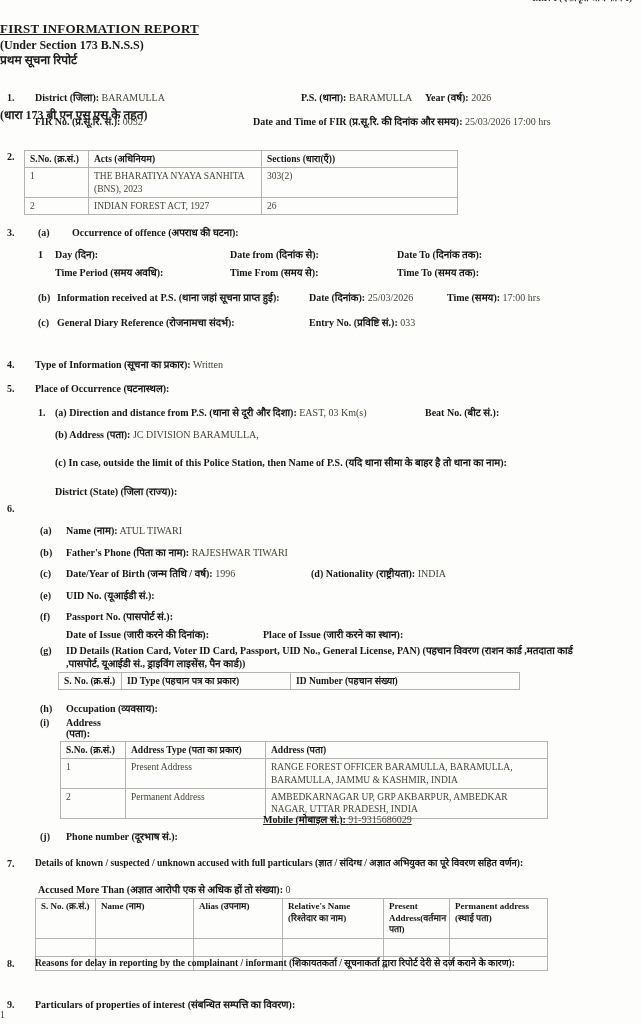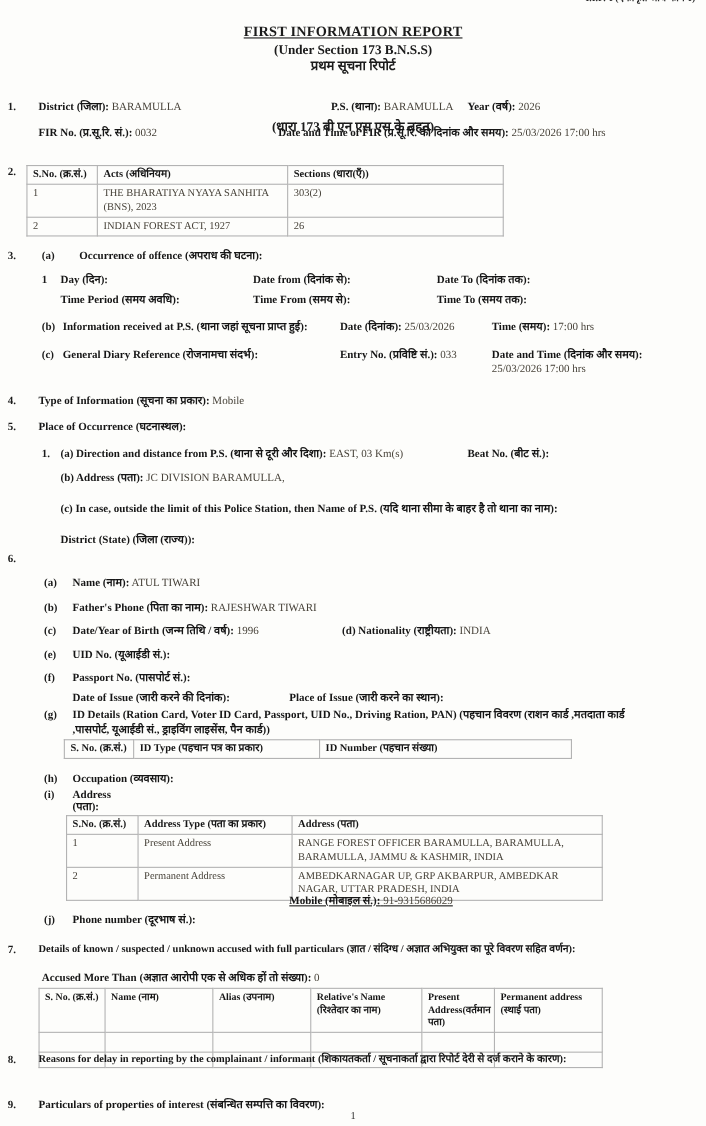--- a/index.html
+++ b/index.html
@@ -5,21 +5,21 @@
   html,body{margin:0;padding:0;background:#fff;}
   .page{position:relative;width:642px;height:1024px;background:#fdfdfb;overflow:hidden;
         font-family:"Liberation Serif","DejaVu Serif",serif;color:#1b1b1b;font-size:10px;}
   .ab{position:absolute;line-height:1.25;}
   .lbl{font-weight:700;color:#161616;}
   .val{color:#474239;}
   .val::before{content:" ";}
   .num{font-weight:700;}
   .ltr{font-weight:700;}
   .nw{white-space:nowrap;}
-  .ctr{left:0;width:100%;text-align:center;}
+  .ctr{left:0;width:100%;text-align:left;}
   .t1{font-size:13px;font-weight:700;text-decoration:underline;letter-spacing:.2px;}
   .t2{font-size:12px;font-weight:700;}
   .iif{font-size:9px;font-weight:700;color:#2e2e2e;}
   table.tbl{border-collapse:collapse;font-size:9.5px;table-layout:fixed;width:100%;}
   table.tbl th,table.tbl td{border:1px solid #b3b3b3;padding:2px 5px;vertical-align:top;text-align:left;line-height:1.3;}
   table.tbl th{font-weight:700;color:#161616;}
   table.tbl td{color:#474239;}
   td.c{text-align:center;}
   tr.er1 td{height:13px;}
   tr.er2 td{height:9px;}
@@ -82,24 +82,23 @@
   <div class="ab lbl nw" style="left:55px;top:267px;">Time Period (समय अवधि):</div>
   <div class="ab lbl nw" style="left:230px;top:267px;">Time From (समय से):</div>
   <div class="ab lbl nw" style="left:397px;top:267px;">Time To (समय तक):</div>
   <div class="ab ltr" style="left:38px;top:292px;">(b)</div>
   <div class="ab lbl nw" style="left:57px;top:292px;">Information received at P.S. (थाना जहां सूचना प्राप्त हुई):</div>
   <div class="ab nw" style="left:309px;top:292px;"><span class="lbl">Date (दिनांक):</span><span class="val">25/03/2026</span></div>
   <div class="ab nw" style="left:447px;top:292px;"><span class="lbl">Time (समय):</span><span class="val">17:00 hrs</span></div>
   <div class="ab ltr" style="left:38px;top:317px;">(c)</div>
   <div class="ab lbl nw" style="left:57px;top:317px;">General Diary Reference (रोजनामचा संदर्भ):</div>
   <div class="ab nw" style="left:309px;top:317px;"><span class="lbl">Entry No. (प्रविष्टि सं.):</span><span class="val">033</span></div>
-  <div class="ab" style="left:447px;top:317px;width:150px;"><span class="lbl">Date and Time (दिनांक और समय):</span><span class="val">25/03/2026 17:00 hrs</span></div>
 
   <div class="ab num" style="left:7px;top:359px;">4.</div>
-  <div class="ab nw" style="left:35px;top:359px;"><span class="lbl">Type of Information (सूचना का प्रकार):</span><span class="val">Mobile</span></div>
+  <div class="ab nw" style="left:35px;top:359px;"><span class="lbl">Type of Information (सूचना का प्रकार):</span><span class="val">Written</span></div>
 
   <div class="ab num" style="left:7px;top:383px;">5.</div>
   <div class="ab lbl nw" style="left:35px;top:383px;">Place of Occurrence (घटनास्थल):</div>
   <div class="ab num" style="left:38px;top:407px;">1.</div>
   <div class="ab nw" style="left:55px;top:407px;"><span class="lbl">(a) Direction and distance from P.S. (थाना से दूरी और दिशा):</span><span class="val">EAST, 03 Km(s)</span></div>
   <div class="ab lbl nw" style="left:425px;top:407px;">Beat No. (बीट सं.):</div>
   <div class="ab nw" style="left:55px;top:429px;"><span class="lbl">(b) Address (पता):</span><span class="val">JC DIVISION BARAMULLA,</span></div>
   <div class="ab lbl nw" style="left:55px;top:457px;">(c) In case, outside the limit of this Police Station, then  Name of P.S. (यदि थाना सीमा के बाहर है तो थाना का नाम):</div>
   <div class="ab lbl nw" style="left:55px;top:486px;">District (State) (जिला (राज्य)):</div>
 
@@ -111,21 +110,21 @@
   <div class="ab ltr" style="left:40px;top:568px;">(c)</div>
   <div class="ab nw" style="left:66px;top:568px;"><span class="lbl">Date/Year of Birth (जन्म तिथि / वर्ष):</span><span class="val">1996</span></div>
   <div class="ab nw" style="left:311px;top:568px;"><span class="lbl">(d)  Nationality (राष्ट्रीयता):</span><span class="val">INDIA</span></div>
   <div class="ab ltr" style="left:40px;top:590px;">(e)</div>
   <div class="ab lbl nw" style="left:66px;top:590px;">UID No. (यूआईडी सं.):</div>
   <div class="ab ltr" style="left:40px;top:611px;">(f)</div>
   <div class="ab lbl nw" style="left:66px;top:611px;">Passport No. (पासपोर्ट सं.):</div>
   <div class="ab lbl nw" style="left:66px;top:629px;">Date of Issue (जारी करने की दिनांक):</div>
   <div class="ab lbl nw" style="left:263px;top:629px;">Place of Issue (जारी करने का स्थान):</div>
   <div class="ab ltr" style="left:40px;top:645px;">(g)</div>
-  <div class="ab lbl" style="left:66px;top:645px;width:510px;">ID Details (Ration Card, Voter ID Card, Passport, UID No., Driving Ration, PAN) (पहचान विवरण (राशन कार्ड ,मतदाता कार्ड ,पासपोर्ट, यूआईडी सं., ड्राइविंग लाइसेंस, पैन कार्ड))</div>
+  <div class="ab lbl" style="left:66px;top:645px;width:510px;">ID Details (Ration Card, Voter ID Card, Passport, UID No., General License, PAN) (पहचान विवरण (राशन कार्ड ,मतदाता कार्ड ,पासपोर्ट, यूआईडी सं., ड्राइविंग लाइसेंस, पैन कार्ड))</div>
   <div class="ab" style="left:58px;top:672px;width:461px;">
     <table class="tbl">
       <colgroup>
           <col style="width:63px">
           <col style="width:169px">
           <col style="width:229px">
         </colgroup>
       <tbody>
           <tr>
         <th>S. No. (क्र.सं.)</th>

